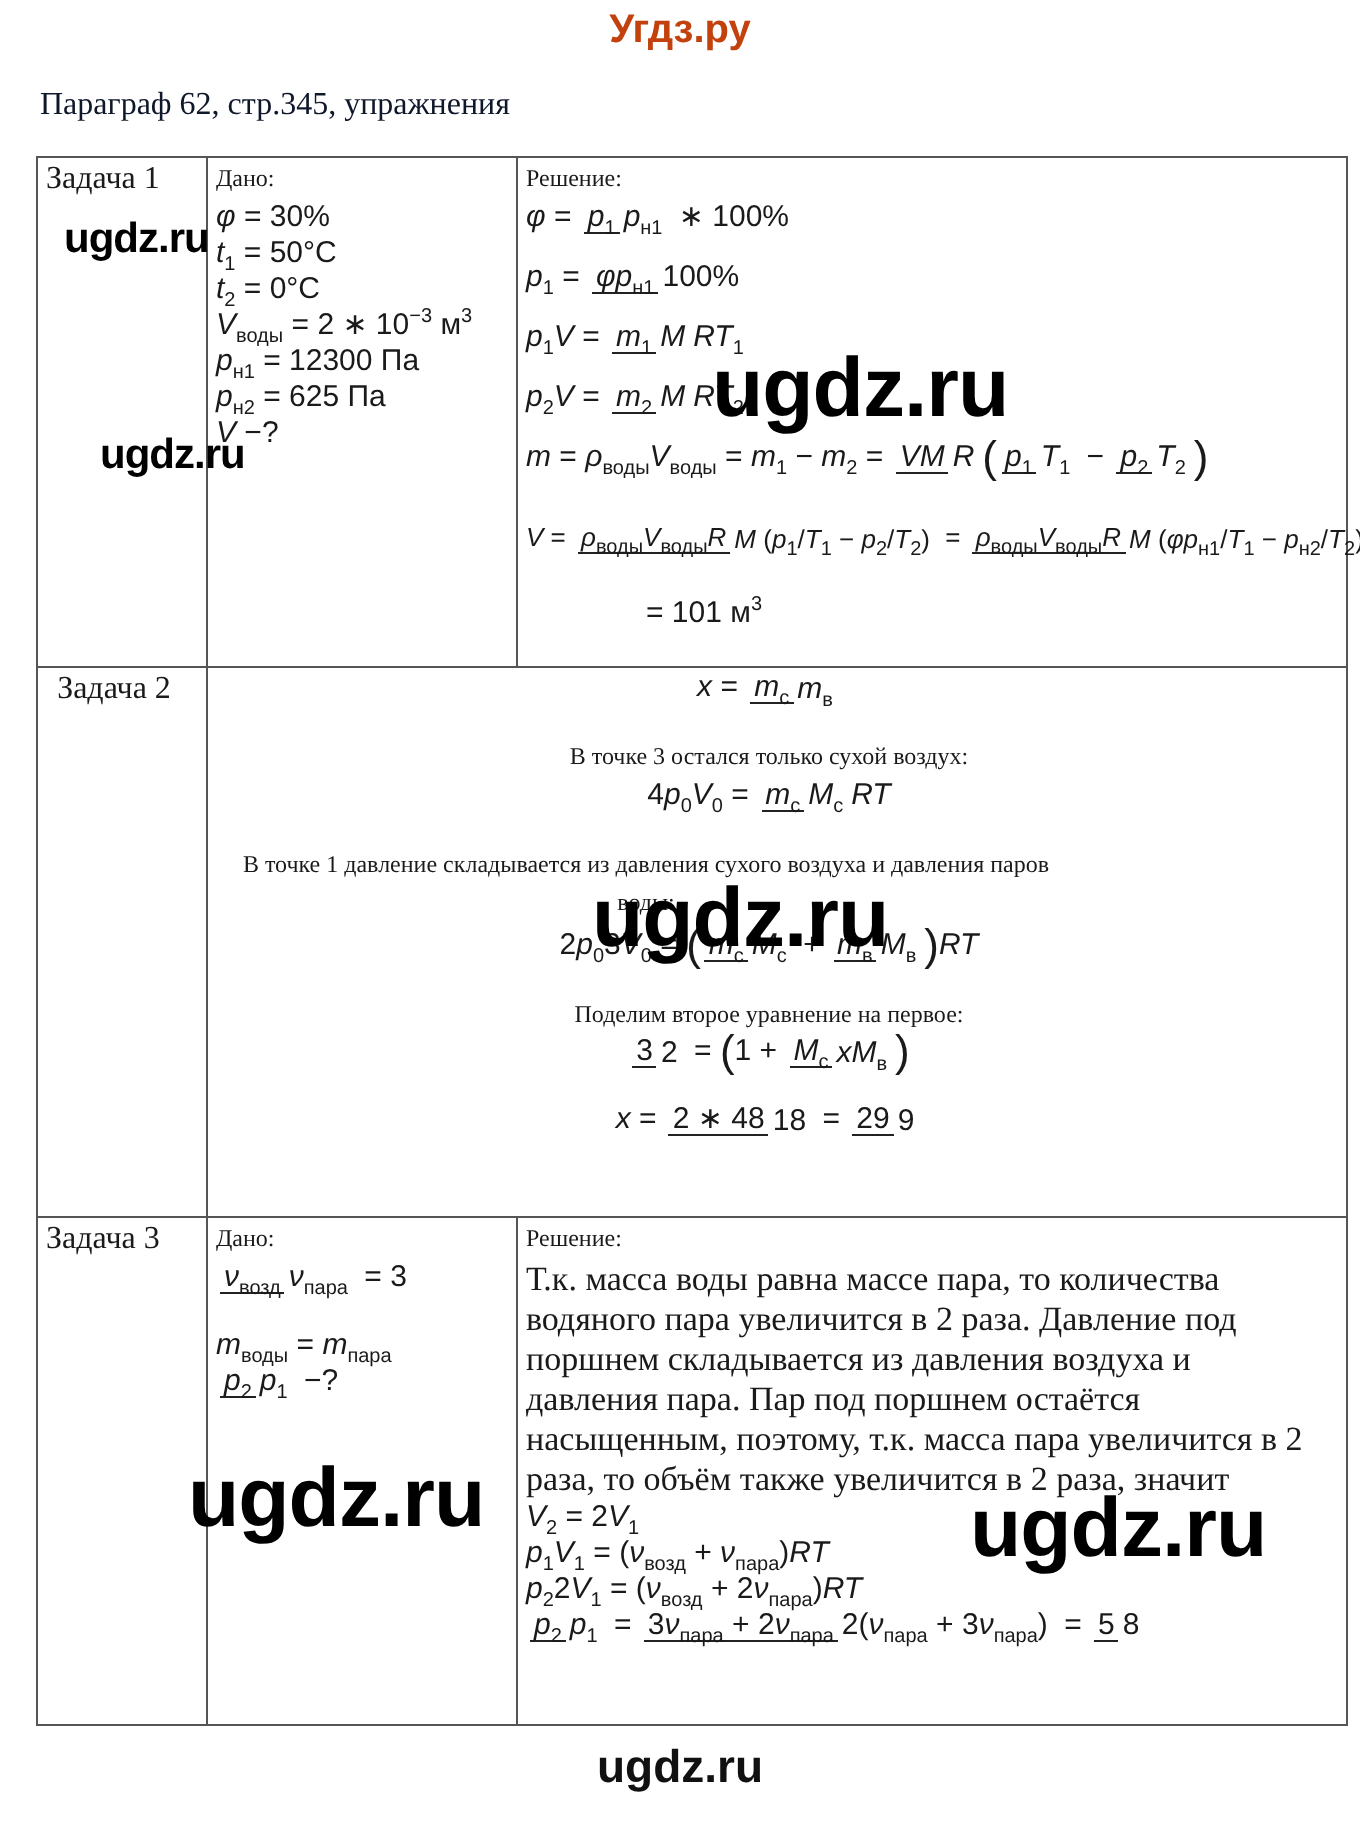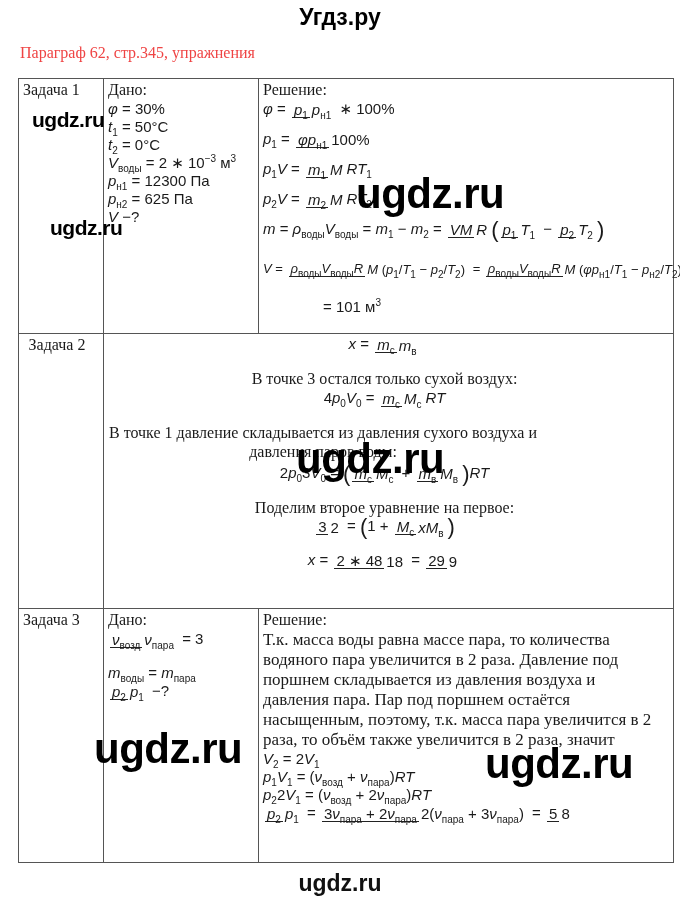--- a/index.html
+++ b/index.html
@@ -1,24 +1,24 @@
 <!DOCTYPE html>
 <html><head>
 <meta charset="utf-8">
 <style>
   * { box-sizing: border-box; margin: 0; padding: 0; }
   html, body { width: 680px; height: 916px; background: #ffffff; overflow: hidden; }
   body { position: relative; font-family: "Liberation Serif", serif; color: #1a1a1a; }
 
   .site-title {
     position: absolute; left: 0; top: 4px; width: 680px; text-align: center;
-    font-family: "Liberation Sans", sans-serif; font-weight: bold; font-size: 23px; color: #000000;
+    font-family: "Liberation Sans", sans-serif; font-weight: bold; font-size: 20px; color: #c2410c;
   }
   .doc-heading {
-    position: absolute; left: 20px; top: 44px; font-size: 16px; color: #ef4444;
+    position: absolute; left: 20px; top: 44px; font-size: 16px; color: #0f172a;
   }
 
   table.tasks {
     position: absolute; left: 18px; top: 78px; width: 655px;
     border-collapse: collapse; table-layout: fixed;
   }
   table.tasks td {
     border: 1.5px solid #555; vertical-align: top; padding: 1px 12px 2px 4px;
     font-size: 16px; line-height: 19px;
   }
@@ -26,21 +26,21 @@
   col.c2 { width: 155px; }
   col.c3 { width: 415px; }
   tr.r1 { height: 255px; }
   tr.r2 { height: 275px; text-align: center; }
   tr.r3 { height: 254px; }
 
   .label { font-size: 16px; }
   .m { font-family: Liberation Sans, sans-serif; font-size: 15px; line-height: 18px; white-space: nowrap; }
   .m i { font-style: italic; }
   .line { display: block; min-height: 18px; white-space: nowrap; }
-  .txt { font-family: "Liberation Serif", serif; font-size: 16px; line-height: 19.5px; white-space: normal; }
+  .txt { font-family: "Liberation Serif", serif; font-size: 12px; line-height: 19.5px; white-space: normal; }
 
   .frac { display: inline-flex; flex-direction: row; align-items: center; vertical-align: middle; margin: 0 2px; line-height: 15px; }
   .frac .num { border-bottom: 1px solid #222; padding: 0 2px; }
   .frac .den { padding: 0 2px; }
   sub, sup { font-size: 10px; line-height: 0; }
   .big { font-size: 22px; vertical-align: middle; }
 
   .watermark {
     position: absolute; font-family: "Liberation Sans", sans-serif; font-weight: bold; color: #000;
     letter-spacing: -0.5px;

